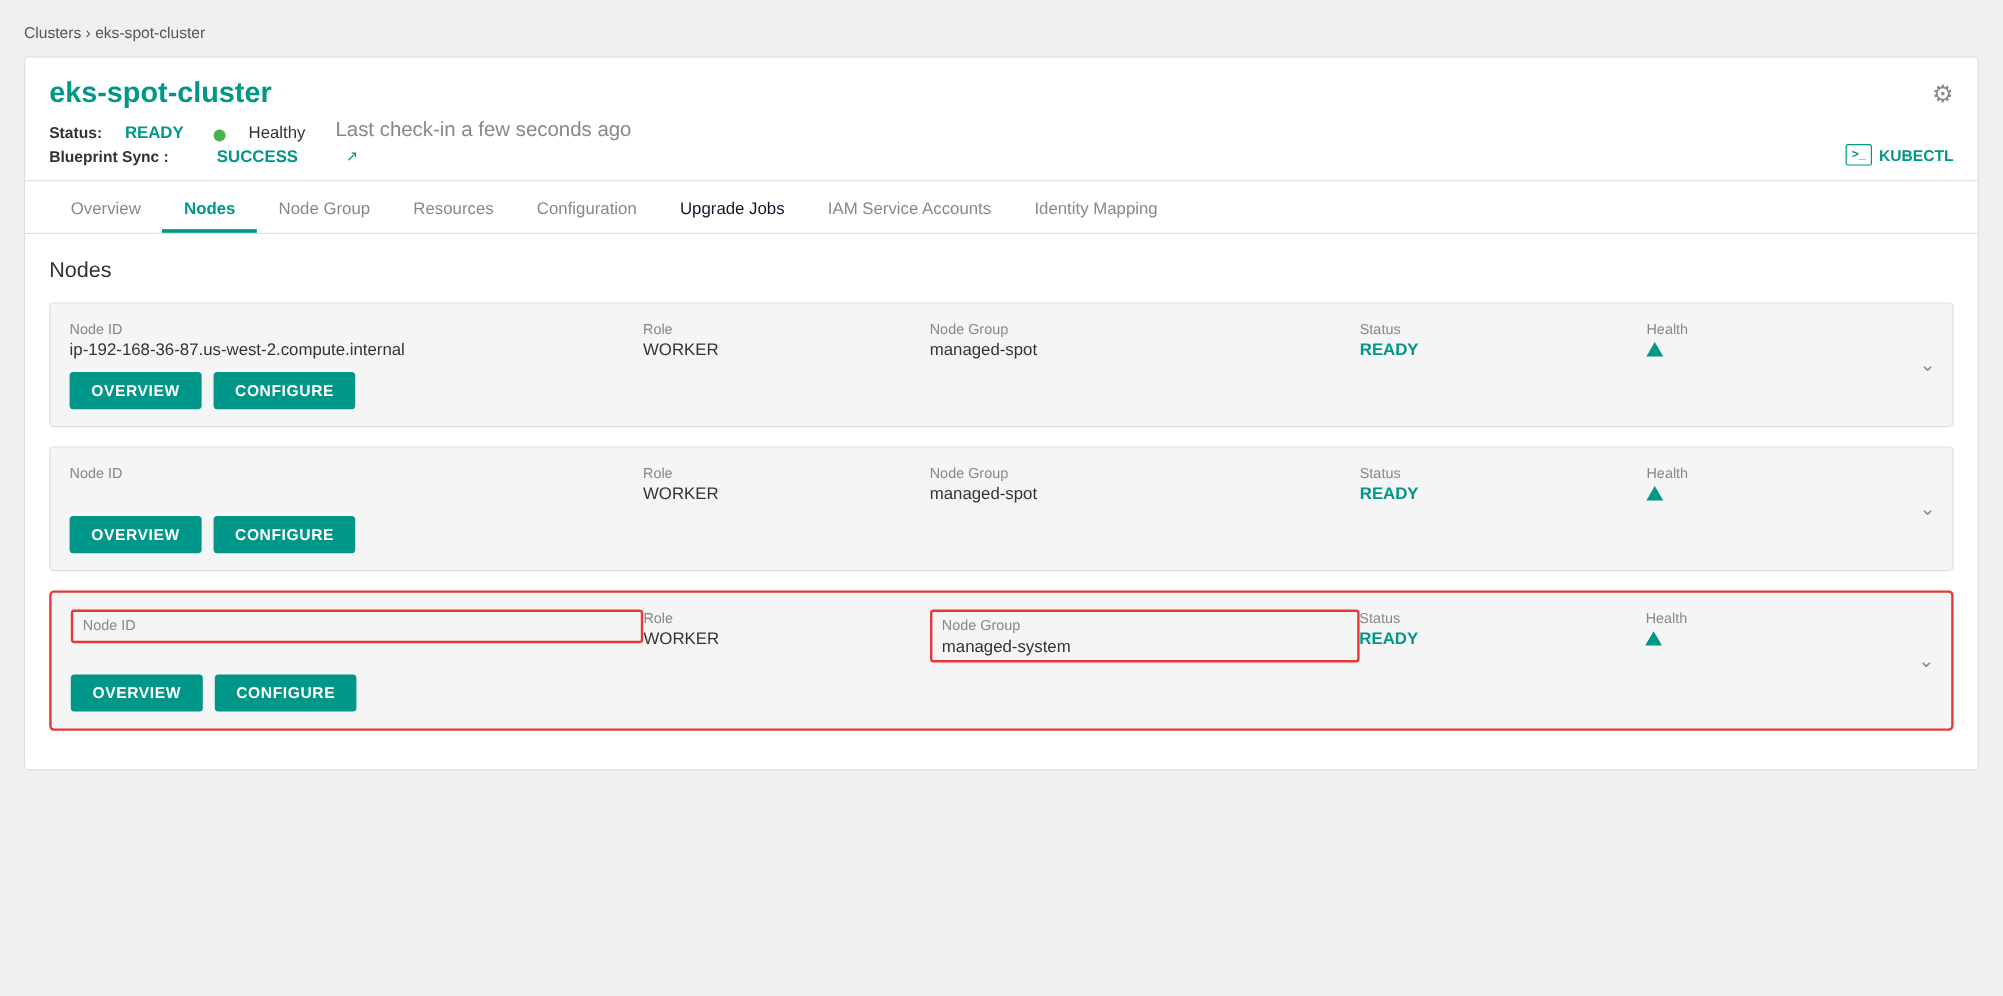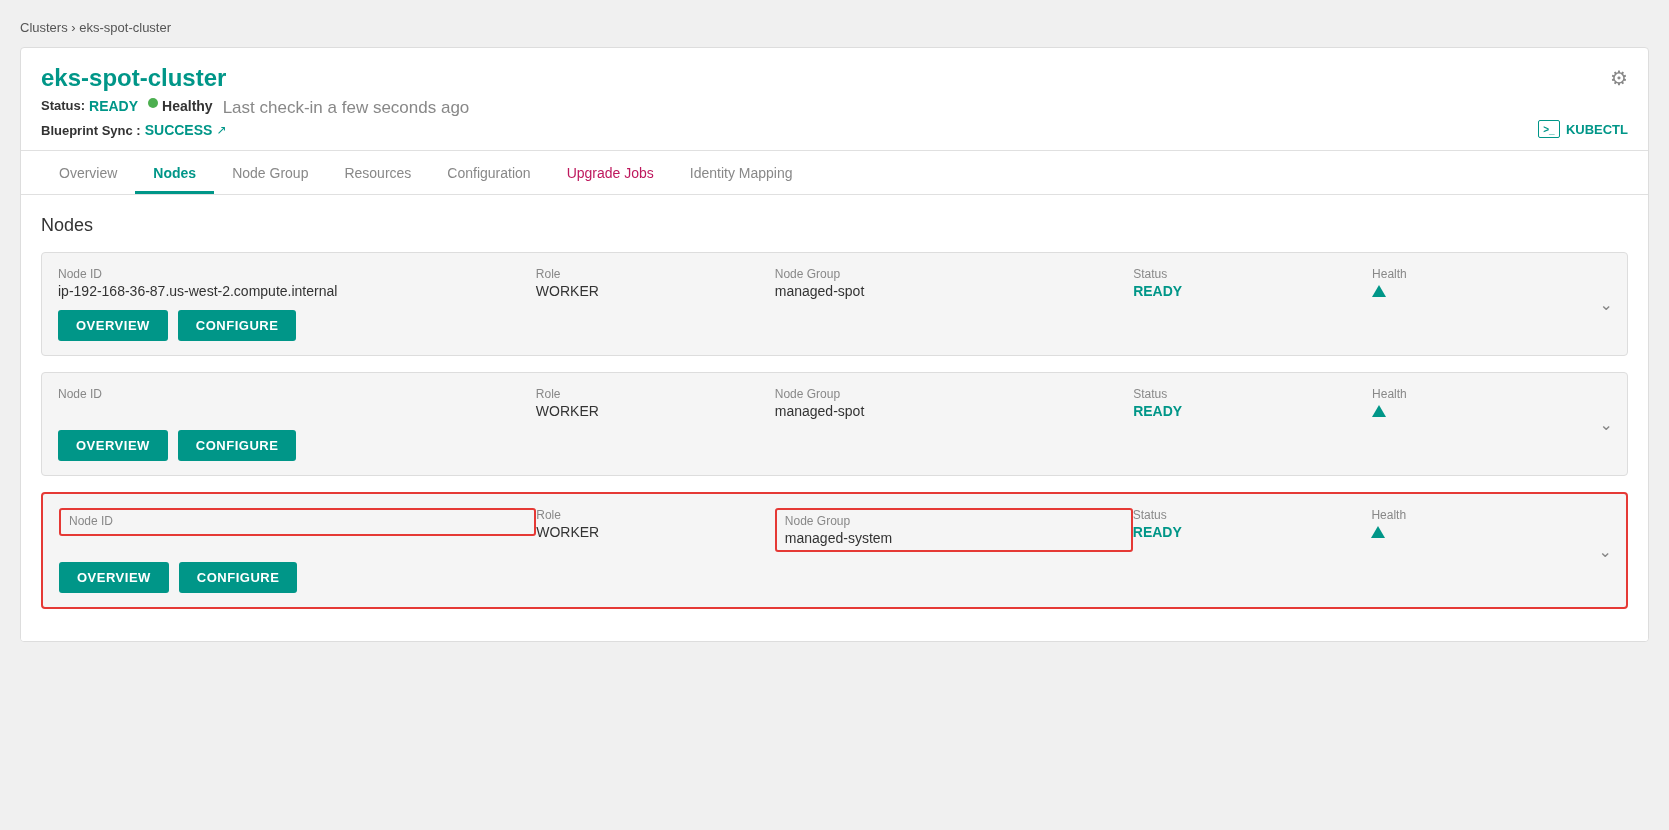--- a/index.html
+++ b/index.html
@@ -45,40 +45,41 @@
       color: #009688;
     }
     .gear-icon {
       font-size: 20px;
       color: #888;
       cursor: pointer;
     }
     .cluster-meta {
       margin-top: 6px;
       display: flex;
-      align-items: flex-start;
-      gap: 0;
+      align-items: flex-end;
+      gap: 15px;
     }
     .status-label { font-weight: 600; font-size: 13px; color: #333; }
     .status-ready { color: #009688; font-weight: 700; margin-left: 4px; }
     .health-dot {
       display: inline-block;
       width: 10px;
       height: 10px;
       border-radius: 50%;
       background: #4caf50;
       margin-left: 10px;
       margin-right: 4px;
     }
-    .health-text { color: #333; font-size: 14px; font-weight: 700; }
+    .health-text { color: #333; font-size: 14px; font-weight: 400; }
     .checkin-text { color: #888; font-size: 17px; margin-left: 10px; }
     .blueprint-row {
       margin-top: 4px;
       display: flex;
       align-items: center;
+      gap: 36px;
     }
     .blueprint-label { font-weight: 600; font-size: 13px; color: #333; }
     .blueprint-success { color: #009688; font-weight: 600; margin-left: 4px; }
     .external-link-icon { font-size: 12px; color: #009688; margin-left: 4px; cursor: pointer; }
     .kubectl-btn {
       position: absolute;
       right: 20px;
       bottom: 12px;
       display: flex;
       align-items: center;
@@ -117,21 +118,21 @@
       color: #888;
       cursor: pointer;
       border-bottom: 3px solid transparent;
       white-space: nowrap;
     }
     .tab.active {
       color: #009688;
       border-bottom: 3px solid #009688;
       font-weight: 600;
     }
-    .tab.teal { color: #be185d; }
+    .tab.teal { color: #0f172a; }
 
     
     .content-area {
       padding: 20px 20px 16px;
       background: #fff;
     }
     .section-title {
       font-size: 18px;
       font-weight: 500;
       color: #333;
@@ -252,20 +253,21 @@
       </button>
     </div>
 
     <div class="tabs-bar">
       <div class="tab">Overview</div>
       <div class="tab active">Nodes</div>
       <div class="tab">Node Group</div>
       <div class="tab">Resources</div>
       <div class="tab">Configuration</div>
       <div class="tab teal">Upgrade Jobs</div>
+      <div class="tab">IAM Service Accounts</div>
       <div class="tab">Identity Mapping</div>
     </div>
 
     <div class="content-area">
       <div class="section-title">Nodes</div>
 
       <div class="node-card">
         <div class="node-card-body">
           <div class="node-fields">
             <div>

